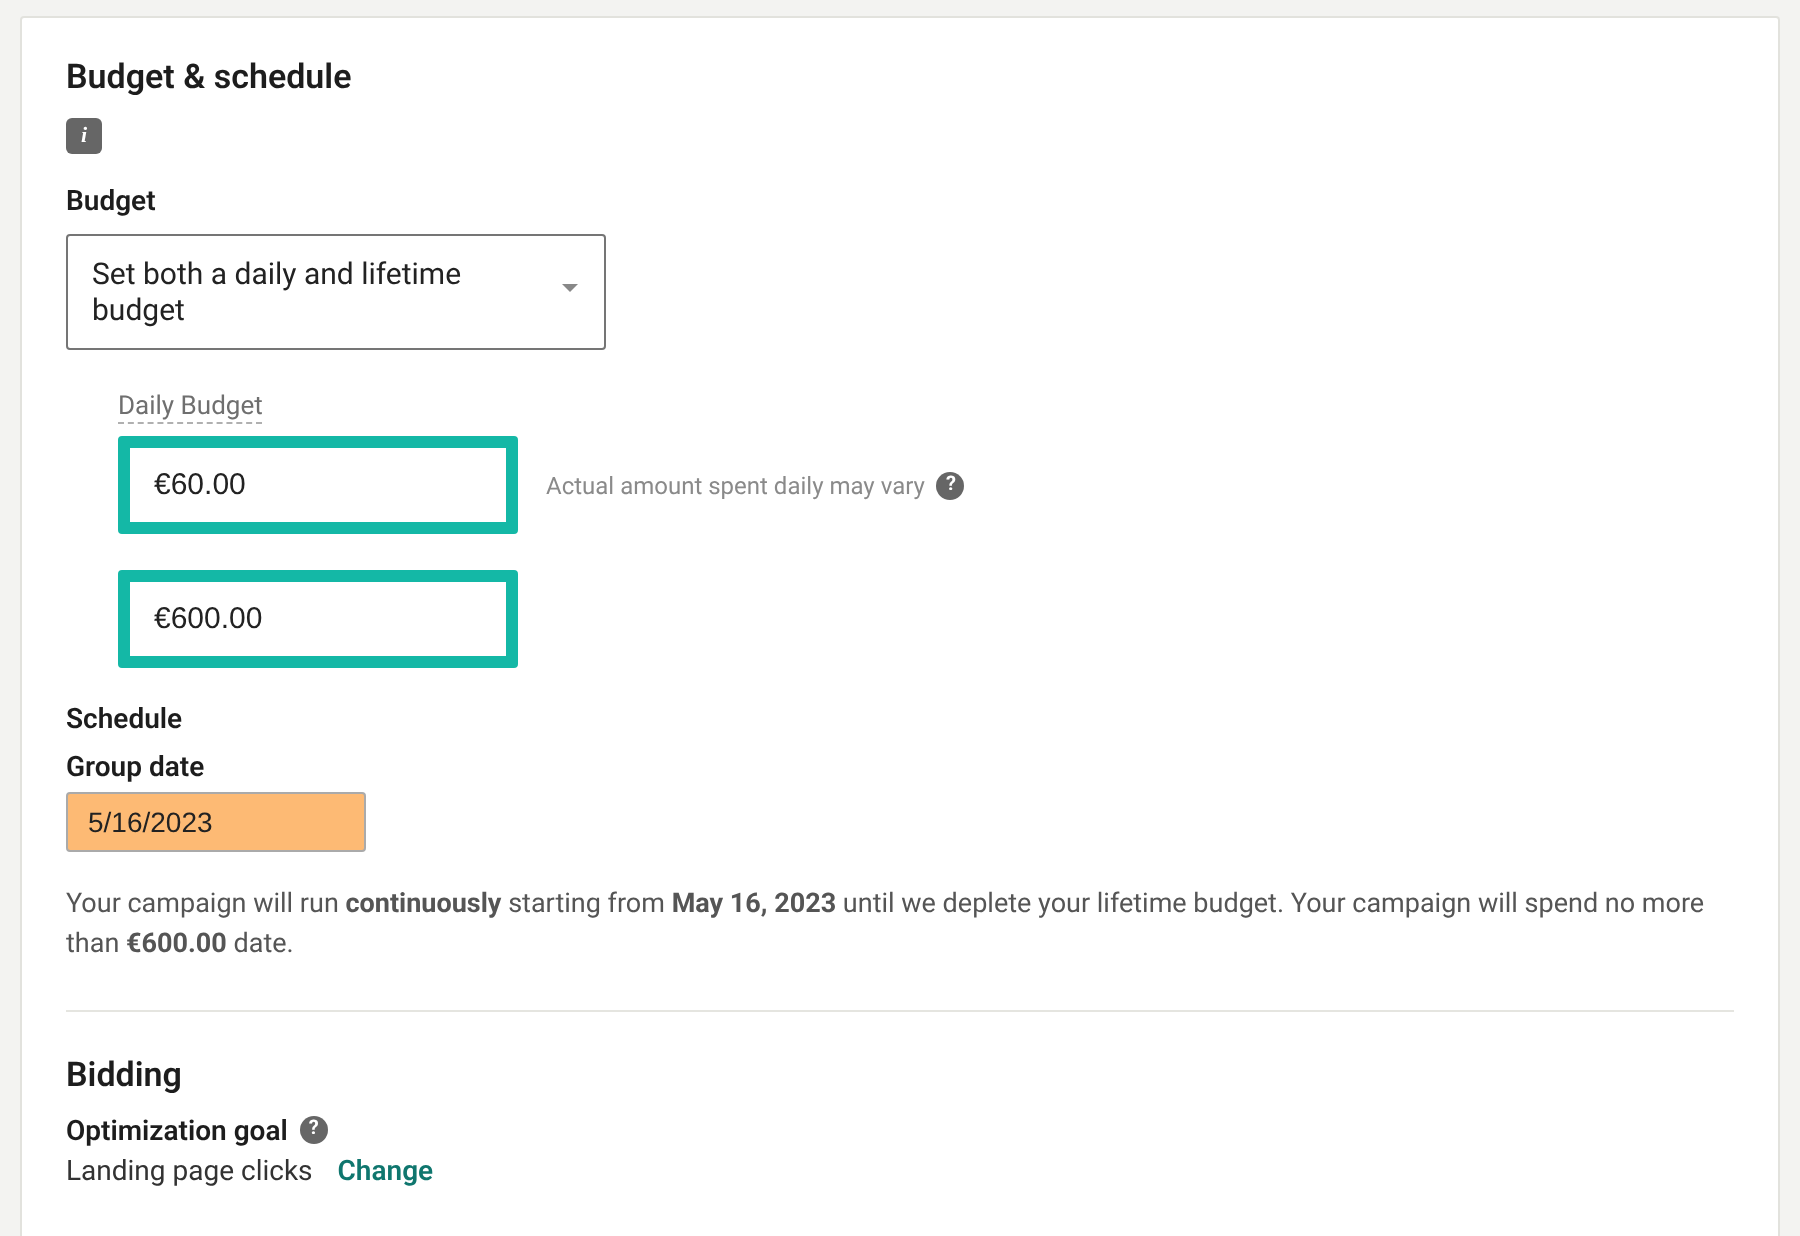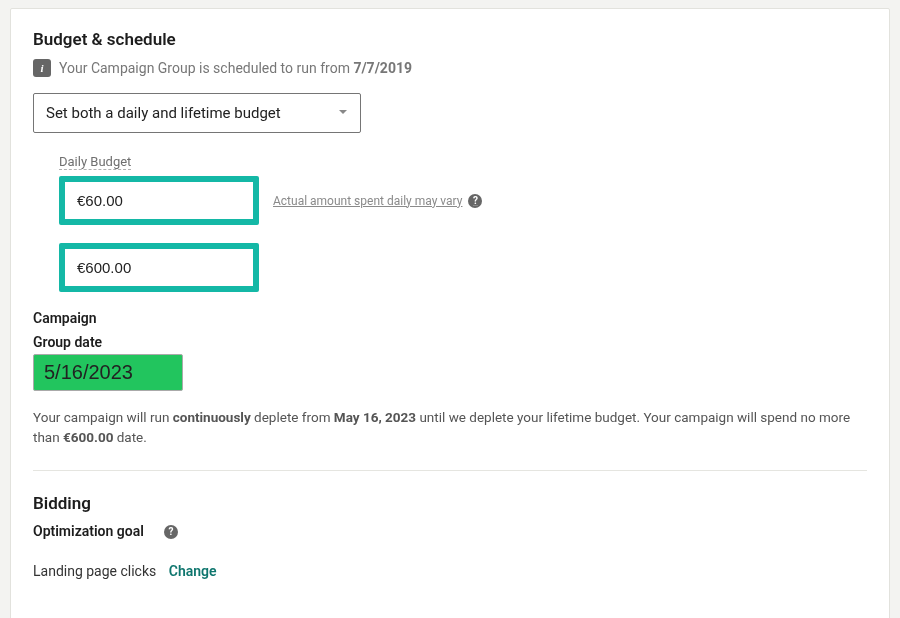--- a/index.html
+++ b/index.html
@@ -49,21 +49,21 @@
     font-weight: bold;
   }
   .field-label {
     font-size: 14px;
     font-weight: 600;
     color: #1d1d1d;
     margin-bottom: 8px;
   }
   .select-wrap {
     position: relative;
-    width: 328px;
+    width: 270px;
     margin-bottom: 20px;
   }
   .select {
     width: 100%;
     border: 1px solid #757575;
     border-radius: 2px;
     padding: 10px 40px 10px 12px;
     font-size: 15px;
     color: #222;
     background: #fff;
@@ -98,64 +98,63 @@
     font-size: 15px;
     color: #222;
     background: #fff;
   }
   .hint {
     font-size: 12px;
     color: #8a8a8a;
     display: flex;
     align-items: center;
     gap: 6px;
-    text-decoration: underline;
   }
   .help-icon {
     width: 14px;
     height: 14px;
     border-radius: 50%;
     background: #666;
     color: #fff;
     font-size: 10px;
     display: inline-flex;
     align-items: center;
     justify-content: center;
     font-weight: bold;
   }
   .schedule-block { margin-top: 4px; }
   input.date-input {
     width: 150px;
     border: 1px solid #aaa;
     border-radius: 2px;
     padding: 6px 10px;
-    font-size: 20px;
+    font-size: 14px;
     color: #222;
     margin-top: 4px;
-    background: #22c55e;
+    background: #fdba74;
   }
   .summary {
     margin-top: 16px;
     font-size: 13.5px;
     color: #555;
     line-height: 1.5;
   }
   hr.sep {
     border: none;
     border-top: 1px solid #e5e5e0;
     margin: 22px 0;
   }
   .opt-row {
     display: flex;
-    align-items: flex-end;
-    gap: 20px;
+    align-items: flex-start;
+    gap: 6px;
     font-size: 14px;
     font-weight: 600;
     color: #1d1d1d;
-    margin-bottom: 24px;
+    margin-bottom: 4px;
   }
   .opt-value-row {
     font-size: 14px;
     color: #333;
     margin-bottom: 20px;
   }
   .link {
     color: #0f766e;
     font-weight: 600;
     cursor: pointer;
@@ -165,26 +164,23 @@
 </head>
 <body>
 
 <div class="page">
   <div class="card">
 
     <h2 class="section-title">Budget &amp; schedule</h2>
 
     <div class="info-row">
       <span class="info-icon">i</span>
-      <span>
-        <span>Your Campaign Group is scheduled to run from </span>
-        <strong>7/7/2019</strong>
-      </span>
-    </div>
-
+    </div>
+
+    <div class="field-label">Budget</div>
     <div class="select-wrap">
       <div class="select">Set both a daily and lifetime budget</div>
       <span class="select-caret">
         <svg width="12" height="12" viewBox="0 0 12 12">
             <path d="M2 4 L6 8 L10 4 Z" fill="#888"></path>
           </svg>
       </span>
     </div>
 
     <div class="indent">
@@ -196,27 +192,27 @@
           <span class="help-icon">?</span>
         </span>
       </div>
 
       <div class="input-row">
         <input class="text-input" type="text" value="€600.00" style="">
       </div>
     </div>
 
     <div class="schedule-block">
-      <div class="field-label">Campaign</div>
+      <div class="field-label">Schedule</div>
       <div style="font-size:14px;font-weight:600;color:#1d1d1d;">Group date</div>
       <input class="date-input" type="text" value="5/16/2023" style="">
     </div>
 
     <div class="summary">
-      <span>Your campaign will run </span><strong>continuously</strong><span> deplete from </span><strong>May 16, 2023</strong><span> until we deplete your lifetime budget. Your campaign will spend no more than </span><strong>€600.00</strong><span> date.</span>
+      <span>Your campaign will run </span><strong>continuously</strong><span> starting from </span><strong>May 16, 2023</strong><span> until we deplete your lifetime budget. Your campaign will spend no more than </span><strong>€600.00</strong><span> date.</span>
     </div>
 
     <hr class="sep">
 
     <h2 class="section-title">Bidding</h2>
 
     <div class="opt-row">
       <span>Optimization goal</span>
       <span class="help-icon">?</span>
     </div>

